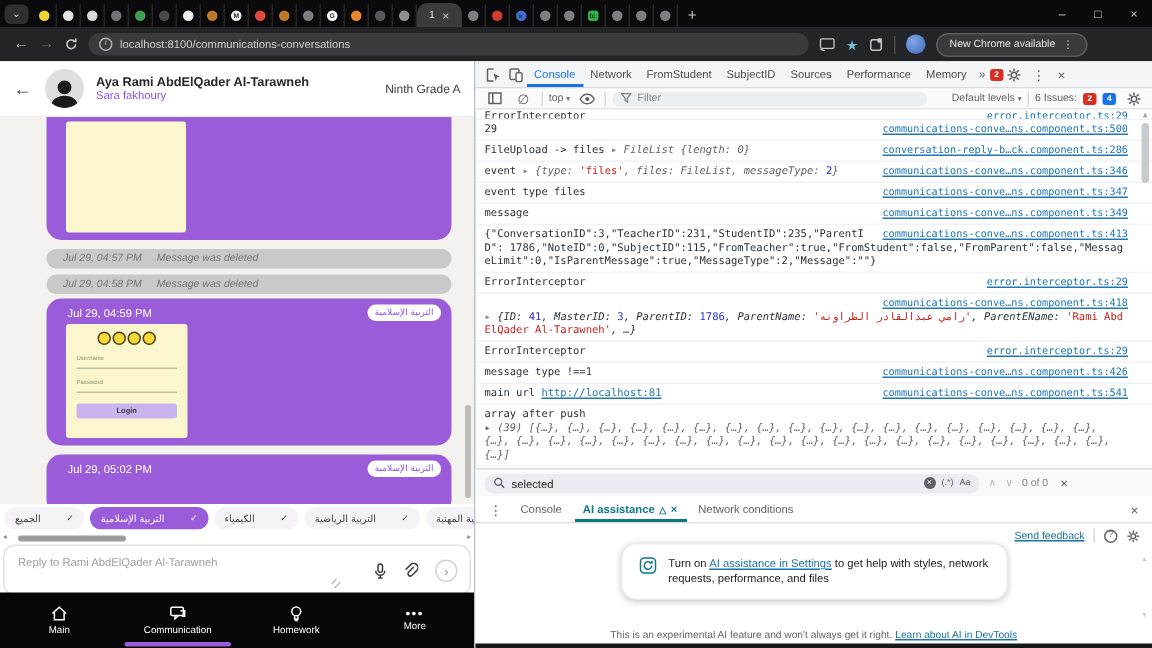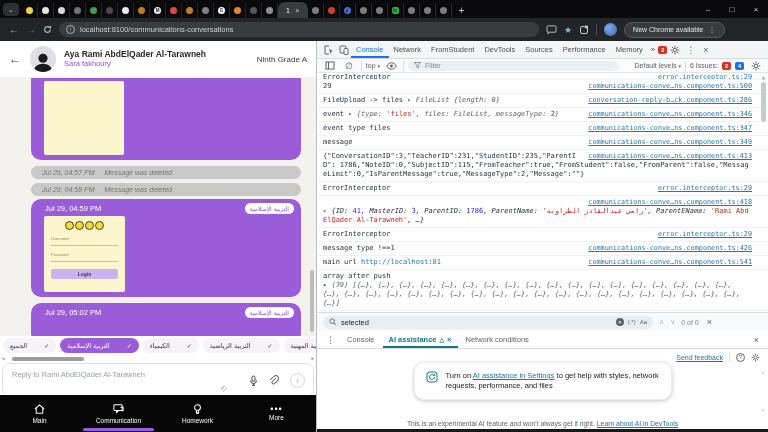--- a/index.html
+++ b/index.html
@@ -84,21 +84,21 @@
 .filter{flex:1;max-width:210px;height:10px;background:#eceff2;border-radius:6px;display:flex;align-items:center;gap:4px;padding:0 6px;color:#80868b}
 .r2right{margin-left:auto;display:flex;align-items:center;gap:4px;white-space:nowrap}
 .clog{position:relative;height:239px;overflow:hidden;font-family:"DejaVu Sans Mono",monospace;font-size:7px;color:#28323c;flex:none}
 .crow{display:flex;align-items:flex-start;gap:8px;padding:2px 16px 2px 6px;border-bottom:1px solid #eef3f9;line-height:9px}
 .crow.block{display:block}
 .crow .cl{flex:1;min-width:0;word-break:break-all}
 a.srclink{color:#2077b4;text-decoration:underline;white-space:nowrap;margin-left:auto;font-size:6.8px}
 .num{color:#2b2bd6}.str{color:#c5221f}
 .it{font-style:italic;color:#5f6368}.obj{font-style:italic}
 .arw{color:#80868b}
-.lnkblue{color:#2077b4;}
+.lnkblue{color:#2077b4;text-decoration:underline}
 .clip{height:7px;overflow:hidden;padding-top:0;padding-bottom:0}
 .promptrow{color:#1a73e8;padding:3px 7px;font-weight:bold;border-bottom:none}
 .cscroll{position:absolute;right:1px;top:1px;width:7px;text-align:center}
 .cscroll .up{font-size:5px;color:#9aa0a6;line-height:6px}
 .cscroll .thumb{width:5px;height:40px;background:#c7cbd0;border-radius:3px;margin:2px auto 0}
 .searchbar{height:19px;background:#f8f9fa;border-top:1px solid #dadce0;display:flex;align-items:center;gap:6px;padding:0 6px;flex:none}
 .spill{flex:1;max-width:330px;height:13px;background:#e9edf2;border-radius:8px;display:flex;align-items:center;gap:4px;padding:0 6px;font-size:7.5px;color:#202124}
 .spill .grow{flex:1}
 .clearc{width:8px;height:8px;border-radius:50%;background:#5f6368;color:#fff;font-size:6px;line-height:8px;text-align:center;flex:none}
 .rgx{font-size:6px;color:#5f6368;flex:none}
@@ -406,21 +406,21 @@
         <div class="dt-tab active">
             <span>Console</span>
           </div>
         <div class="dt-tab">
             <span>Network</span>
           </div>
         <div class="dt-tab">
             <span>FromStudent</span>
           </div>
         <div class="dt-tab">
-            <span>DevTools</span>
+            <span>SubjectID</span>
           </div>
         <div class="dt-tab">
             <span>Sources</span>
           </div>
         <div class="dt-tab">
             <span>Performance</span>
           </div>
         <div class="dt-tab">
             <span>Memory</span>
           </div>

